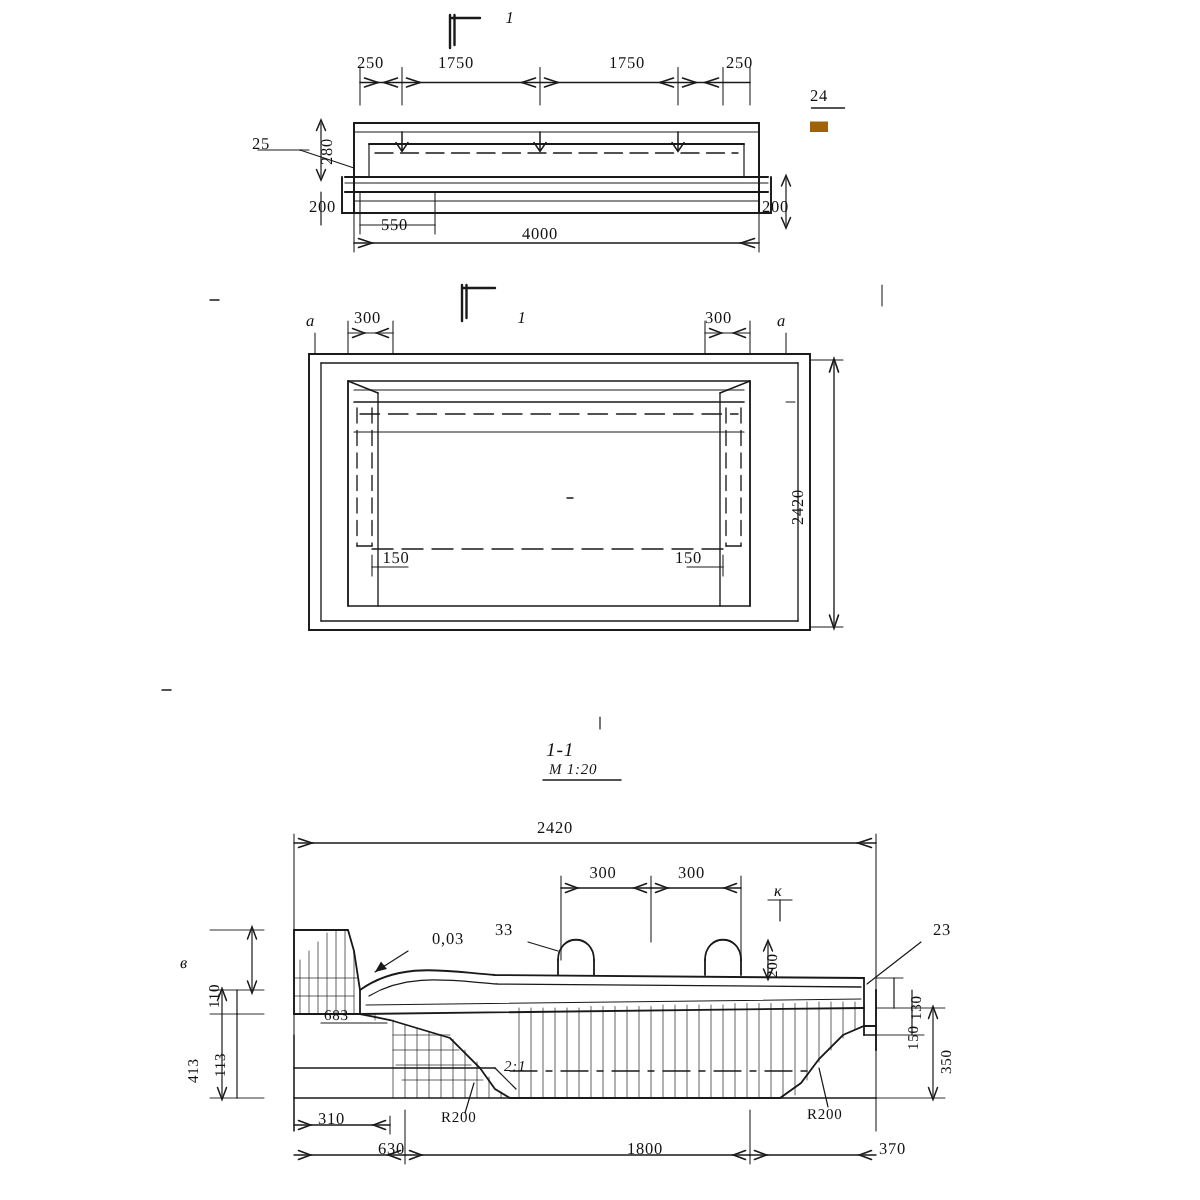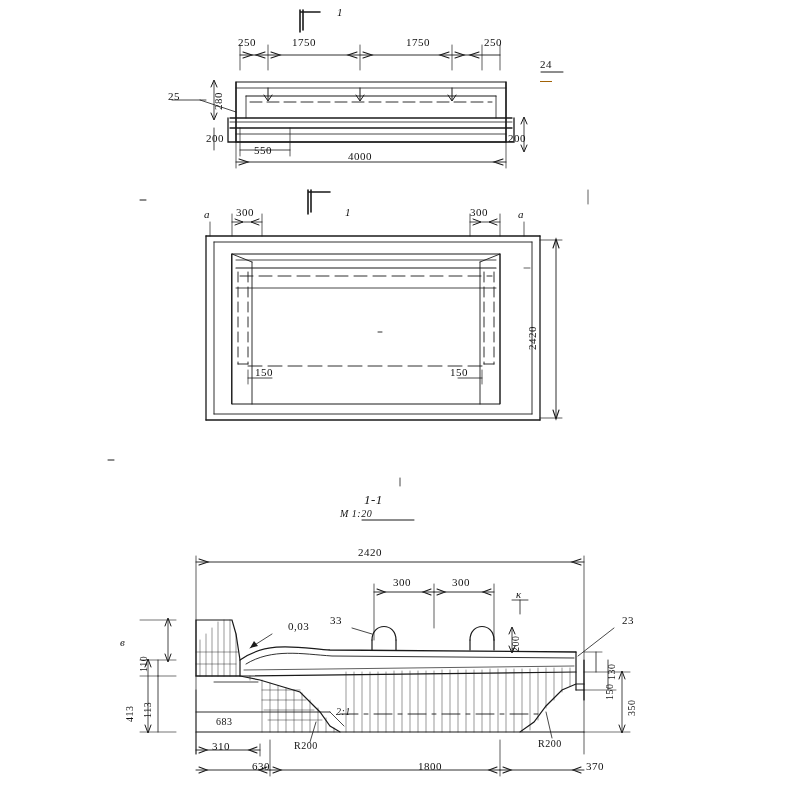--- a/index.html
+++ b/index.html
@@ -5,21 +5,21 @@
   html,body{margin:0;padding:0;background:#ffffff;}
   body{width:800px;height:800px;position:relative;overflow:hidden;
        font-family:"Liberation Serif",serif;color:#1a1a1a;}
   #sheet{position:absolute;inset:0;}
   svg{display:block;}
   .lbl{position:absolute;font-family:"Liberation Serif",serif;font-size:11px;
        color:#111;white-space:nowrap;letter-spacing:.5px;}
   .lbl.sm{font-size:10px;}
   .lbl.it{font-style:italic;}
   .lbl.rot{transform:rotate(-90deg);transform-origin:left top;}
-  .lbl.ul{border-bottom:1px solid #a16207;padding-bottom:11px;}
+  .lbl.ul{border-bottom:7px solid #a16207;padding-bottom:11px;}
   .title{font-size:13px;font-style:italic;}
 </style>
 </head>
 <body>
 
 <div id="sheet">
 
 <svg width="800" height="800" viewBox="0 0 800 800">
   <g fill="none" stroke="#1a1a1a" stroke-width="1.2" stroke-linecap="round">
 
@@ -356,33 +356,33 @@
 <div class="lbl it" style="left:345px;top:206px;">1</div>
 <div class="lbl it" style="left:204px;top:208px;">а</div>
 <div class="lbl it" style="left:518px;top:208px;">а</div>
 <div class="lbl" style="left:236px;top:206px;">300</div>
 <div class="lbl" style="left:470px;top:206px;">300</div>
 <div class="lbl" style="left:255px;top:366px;">150</div>
 <div class="lbl" style="left:450px;top:366px;">150</div>
 <div class="lbl rot" style="left:526px;top:350px;">2420</div>
 
 <div class="lbl title" style="left:364px;top:492px;">1-1</div>
-<div class="lbl it sm" style="left:340px;top:508px;text-align:center;">М 1:20</div>
+<div class="lbl it sm" style="left:366px;top:508px;text-align:center;">М 1:20</div>
 <div class="lbl" style="left:358px;top:546px;">2420</div>
 <div class="lbl" style="left:393px;top:576px;">300</div>
 <div class="lbl" style="left:452px;top:576px;">300</div>
 <div class="lbl it" style="left:516px;top:588px;">к</div>
 <div class="lbl" style="left:622px;top:614px;">23</div>
 <div class="lbl" style="left:330px;top:614px;">33</div>
 <div class="lbl" style="left:266px;top:620px;margin-left:22px;">0,03</div>
 <div class="lbl it" style="left:120px;top:636px;">в</div>
 <div class="lbl rot sm" style="left:138px;top:672px;">110</div>
 <div class="lbl rot sm" style="left:124px;top:722px;">413</div>
 <div class="lbl rot sm" style="left:142px;top:718px;">113</div>
-<div class="lbl sm" style="left:216px;top:672px;margin-top:44px;">683</div>
+<div class="lbl sm" style="left:216px;top:672px;">683</div>
 <div class="lbl rot sm" style="left:510px;top:652px;">200</div>
 <div class="lbl rot sm" style="left:606px;top:680px;">130</div>
 <div class="lbl rot sm" style="left:604px;top:700px;">150</div>
 <div class="lbl rot sm" style="left:626px;top:716px;">350</div>
 <div class="lbl sm" style="left:294px;top:740px;">R200</div>
 <div class="lbl sm" style="left:538px;top:738px;">R200</div>
 <div class="lbl sm it" style="left:336px;top:706px;">2:1</div>
 <div class="lbl" style="left:212px;top:740px;">310</div>
 <div class="lbl" style="left:252px;top:760px;">630</div>
 <div class="lbl" style="left:418px;top:760px;">1800</div>

